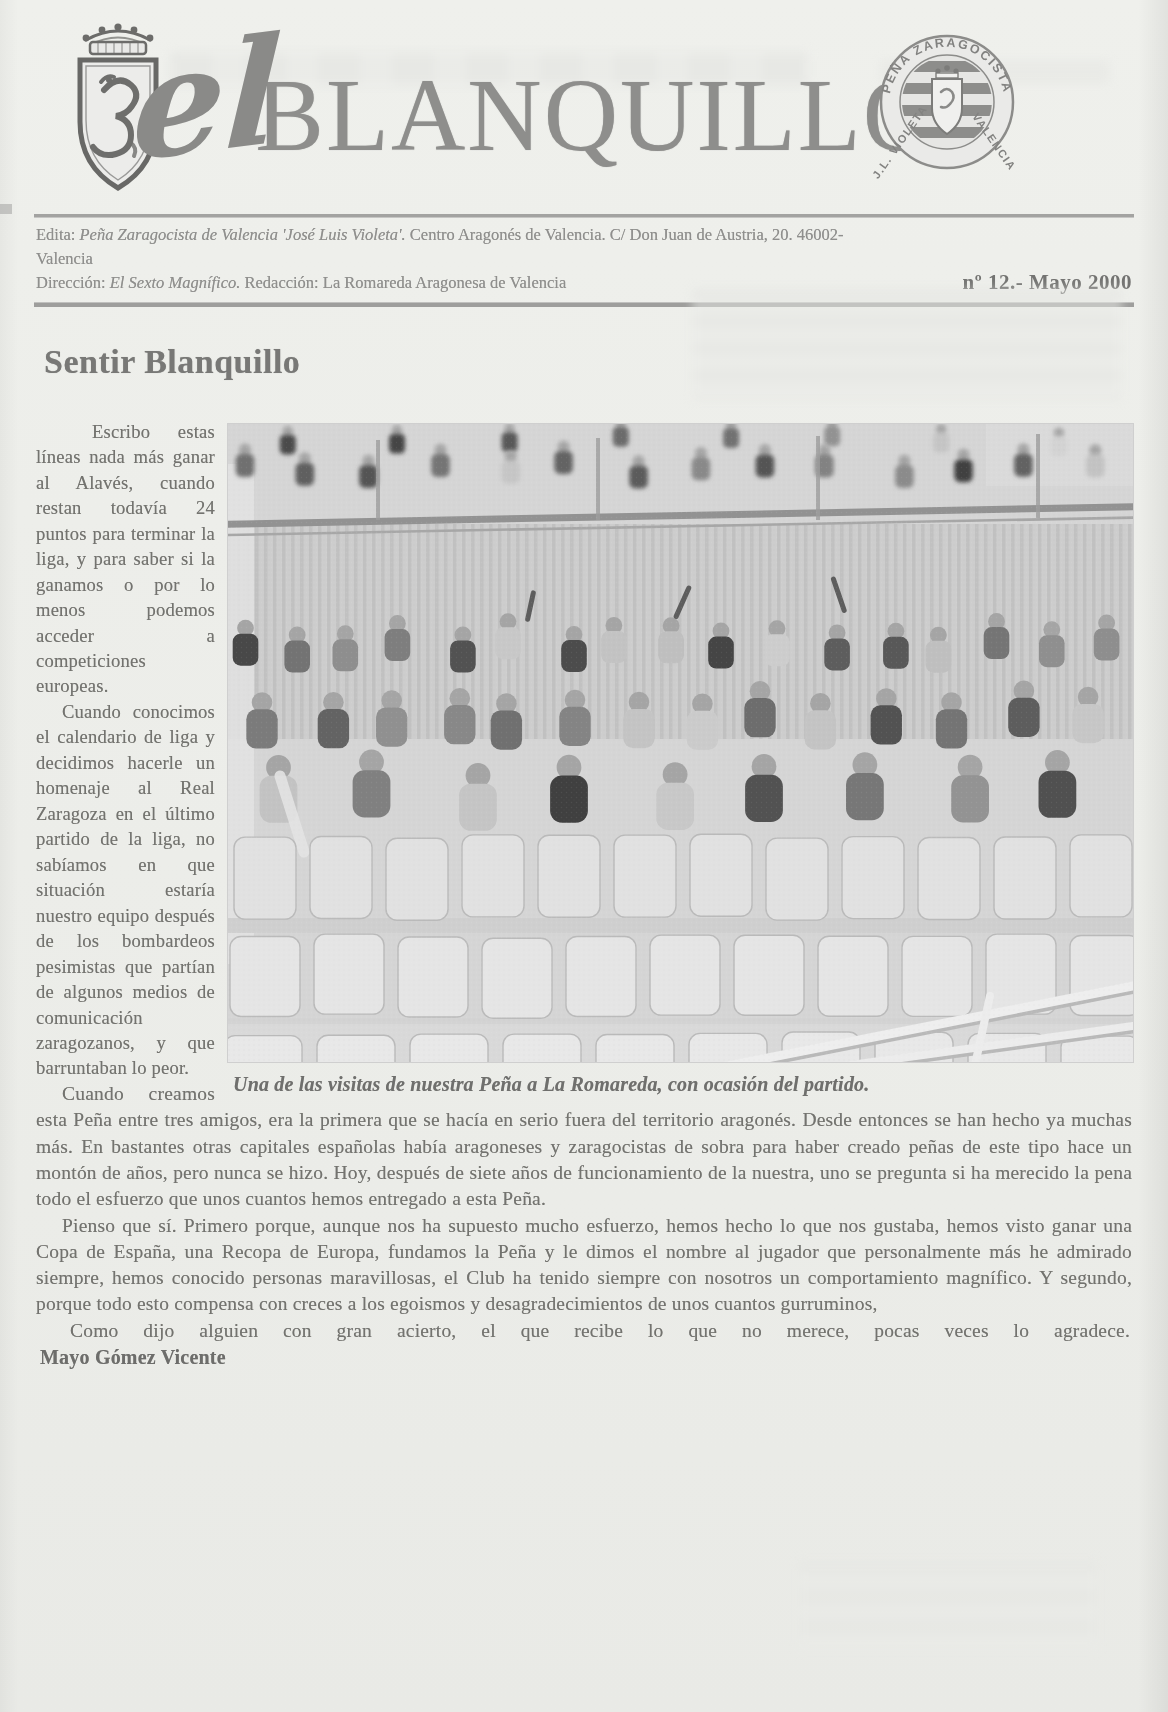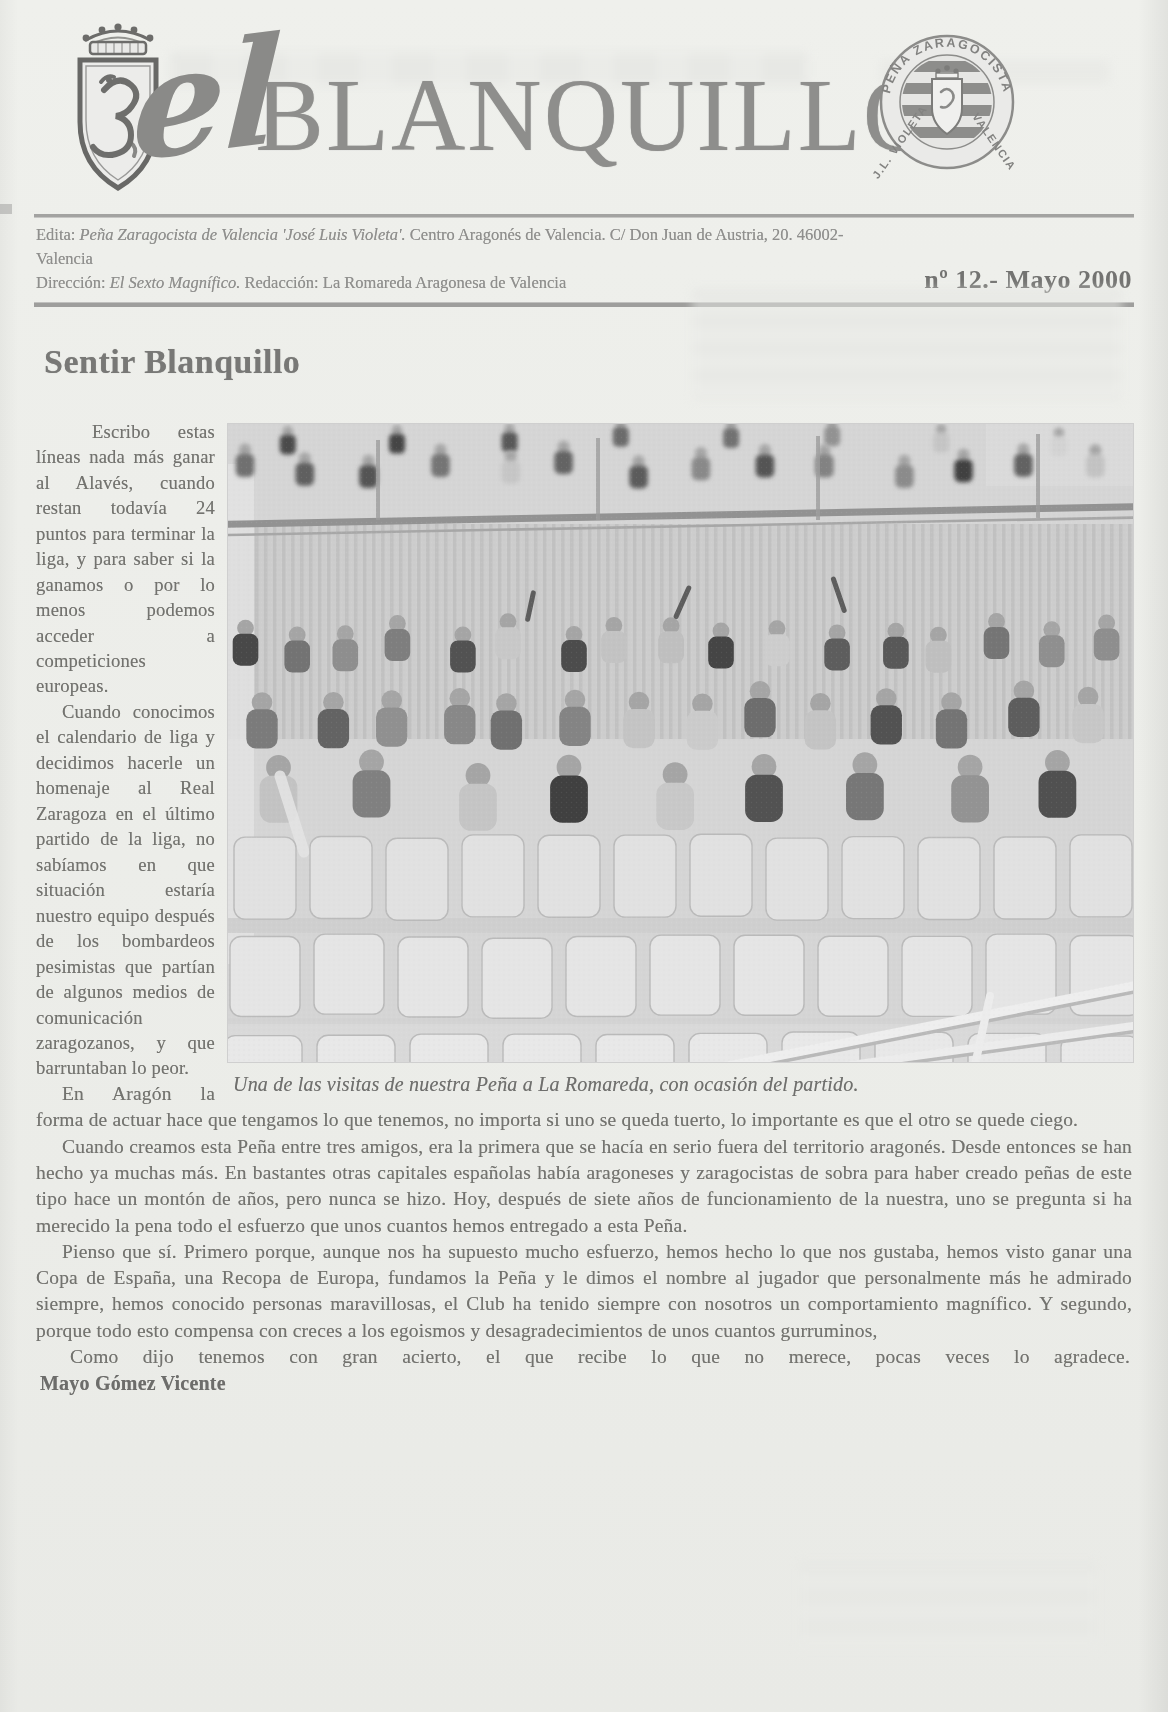--- a/index.html
+++ b/index.html
@@ -49,34 +49,34 @@
     text-shadow:0 0 1px rgba(140,140,138,.55);
   }
   .rule{margin:0 34px;height:3px;background:#a3a3a1;box-shadow:0 1px 0 #c6c6c4;}
   .rule-bottom{height:4px;background:#9e9e9c;box-shadow:0 -1px 0 #c0c0be;}
 
   .imprint{display:flex;justify-content:space-between;align-items:flex-end;
     padding:6px 36px 8px;min-height:52px;}
   .imprint-text{font-size:16.5px;line-height:1.45;color:#8f8f8d;max-width:860px;
     text-shadow:0 0 .5px rgba(143,143,141,.7);}
   .imprint-text i{font-style:italic;}
-  .issue{font-weight:bold;font-size:26px;color:#737371;letter-spacing:.5px;
+  .issue{font-weight:bold;font-size:21px;color:#737371;letter-spacing:.5px;
     margin-top:8px;white-space:nowrap;}
 
   
   .article{padding:0 36px;}
   h1.article-title{
     font-size:34px;font-weight:bold;color:#787876;letter-spacing:.5px;
     margin:36px 0 0 8px;text-shadow:0 0 .7px rgba(120,120,118,.6);
   }
   .article-body{
     margin-top:38px;font-size:19.5px;line-height:1.35;text-align:justify;
     color:#73736f;letter-spacing:.2px;text-shadow:0 0 .5px rgba(115,115,111,.55);
   }
-  figure.photo-fig{float:right;width:905px;margin:4px 0 2px 12px;}
+  figure.photo-fig{float:right;width:905px;margin:4px 0 2px 12px;font-weight:bold;}
   .photo{display:block;width:905px;height:638px;border:1px solid #cdcdcb;
     filter:saturate(0) contrast(.97) brightness(1.02);}
   figcaption{font-style:italic;font-size:20px;color:#6f6f6d;margin-top:8px;
     padding-left:6px;text-align:left;}
   .article-body p{margin:0;text-indent:26px;}
   p.deep-indent{text-indent:56px;}
   p.narrow{font-size:18.6px;line-height:1.37;}
   p.noindent{text-indent:0;}
   .closing-quote{margin-top:36px;padding:0 2px 0 34px;text-align:justify;
     text-align-last:justify;word-spacing:1.5px;}
@@ -349,21 +349,20 @@
             <path d="M 745 650 L 762 572" stroke="#ecebe9" stroke-width="8"></path>
           </g>
 
           <rect width="905" height="638" fill="url(#dots)"></rect>
         </svg>
         <figcaption>Una de las visitas de nuestra Peña a La Romareda, con ocasión del partido.</figcaption>
       </figure>
 
       <p class="deep-indent narrow">Escribo estas líneas nada más ganar al Alavés, cuando restan todavía 24 puntos para terminar la liga, y para saber si la ganamos o por lo menos podemos acceder a competiciones europeas.</p>
       <p class="narrow">Cuando conocimos el calendario de liga y decidimos hacerle un homenaje al Real Zaragoza en el último partido de la liga, no sabíamos en que situación estaría nuestro equipo después de los bombardeos pesimistas que partían de algunos medios de comunicación zaragozanos, y que barruntaban lo peor.</p>
-      <p>En Aragón la forma de actuar hace que tengamos lo que tenemos, no importa si uno se queda tuerto, lo importante es que el otro se quede ciego.</p>
       <p>Cuando creamos esta Peña entre tres amigos, era la primera que se hacía en serio fuera del territorio aragonés. Desde entonces se han hecho ya muchas más. En bastantes otras capitales españolas había aragoneses y zaragocistas de sobra para haber creado peñas de este tipo hace un montón de años, pero nunca se hizo. Hoy, después de siete años de funcionamiento de la nuestra, uno se pregunta si ha merecido la pena todo el esfuerzo que unos cuantos hemos entregado a esta Peña.</p>
       <p>Pienso que sí. Primero porque, aunque nos ha supuesto mucho esfuerzo, hemos hecho lo que nos gustaba, hemos visto ganar una Copa de España, una Recopa de Europa, fundamos la Peña y le dimos el nombre al jugador que personalmente más he admirado siempre, hemos conocido personas maravillosas, el Club ha tenido siempre con nosotros un comportamiento magnífico. Y segundo, porque todo esto compensa con creces a los egoismos y desagradecimientos de unos cuantos gurruminos,</p>
 
-      <p class="closing-quote noindent">Como dijo tenemos con gran acierto, el que recibe lo que no merece, pocas veces lo agradece.</p>
+      <p class="closing-quote noindent">Como dijo alguien con gran acierto, el que recibe lo que no merece, pocas veces lo agradece.</p>
       <p class="author noindent">Mayo Gómez Vicente</p>
     </div>
   </main>
 </div>
 
 </body></html>

